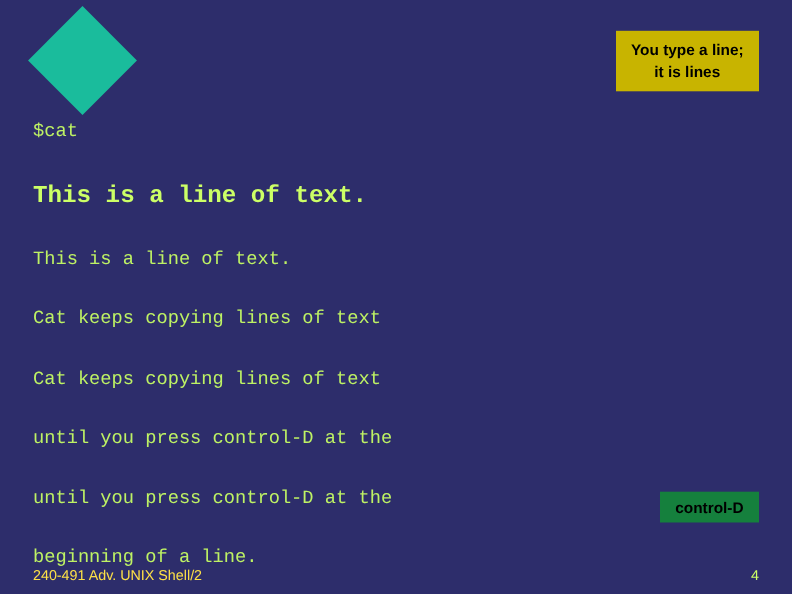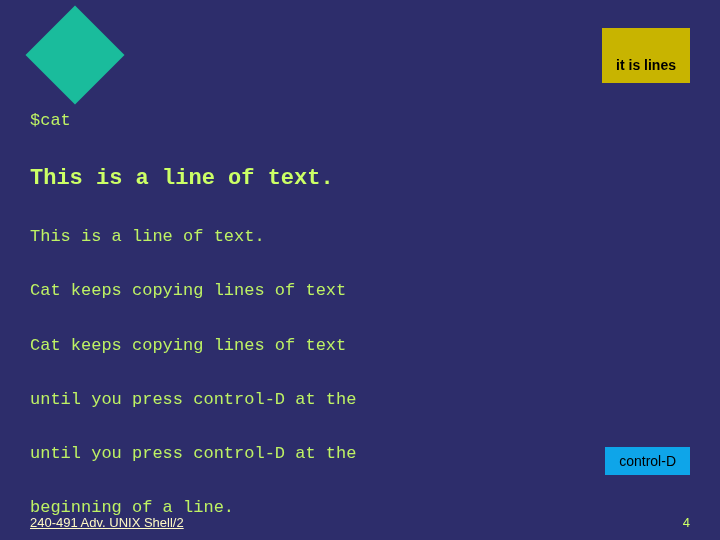--- a/index.html
+++ b/index.html
@@ -67,57 +67,56 @@
     .line-normal {
       font-size: 17px;
       color: #bef264;
     }
 
     
     .control-d-badge {
       position: absolute;
       bottom: 65px;
       right: 30px;
-      background-color: #0ea5e9;
+      background-color: #15803d;
       color: #000;
       font-family: Arial, sans-serif;
       font-size: 14px;
-      font-weight: normal;
+      font-weight: bold;
       padding: 6px 14px;
     }
 
     
     .footer {
       position: absolute;
       bottom: 10px;
       left: 30px;
-      color: #fef9c3;
+      color: #fde047;
       font-family: Arial, sans-serif;
       font-size: 13px;
-      text-decoration: underline;
     }
 
     .footer-page {
       position: absolute;
       bottom: 10px;
       right: 30px;
       color: #ccff66;
       font-family: Arial, sans-serif;
       font-size: 13px;
     }
   </style>
 </head>
 <body>
 
 <div class="diamond-container">
   <div class="diamond"></div>
 </div>
 
 <div class="tooltip-box">
-  <br>
+  <span>You type a line;</span><br>
   <span>it is lines</span>
 </div>
 
 <div class="main-content">
 <span class="line-normal" style="display: block;">$cat</span>
 <span class="line-large" style="display: block;">This is a line of text.</span>
 <span class="line-normal" style="display: block;">This is a line of text.</span>
 <span class="line-normal" style="display: block;">Cat keeps copying lines of text</span>
 <span class="line-normal" style="display: block;">Cat keeps copying lines of text</span>
 <span class="line-normal" style="display: block;">until you press control-D at the</span>

